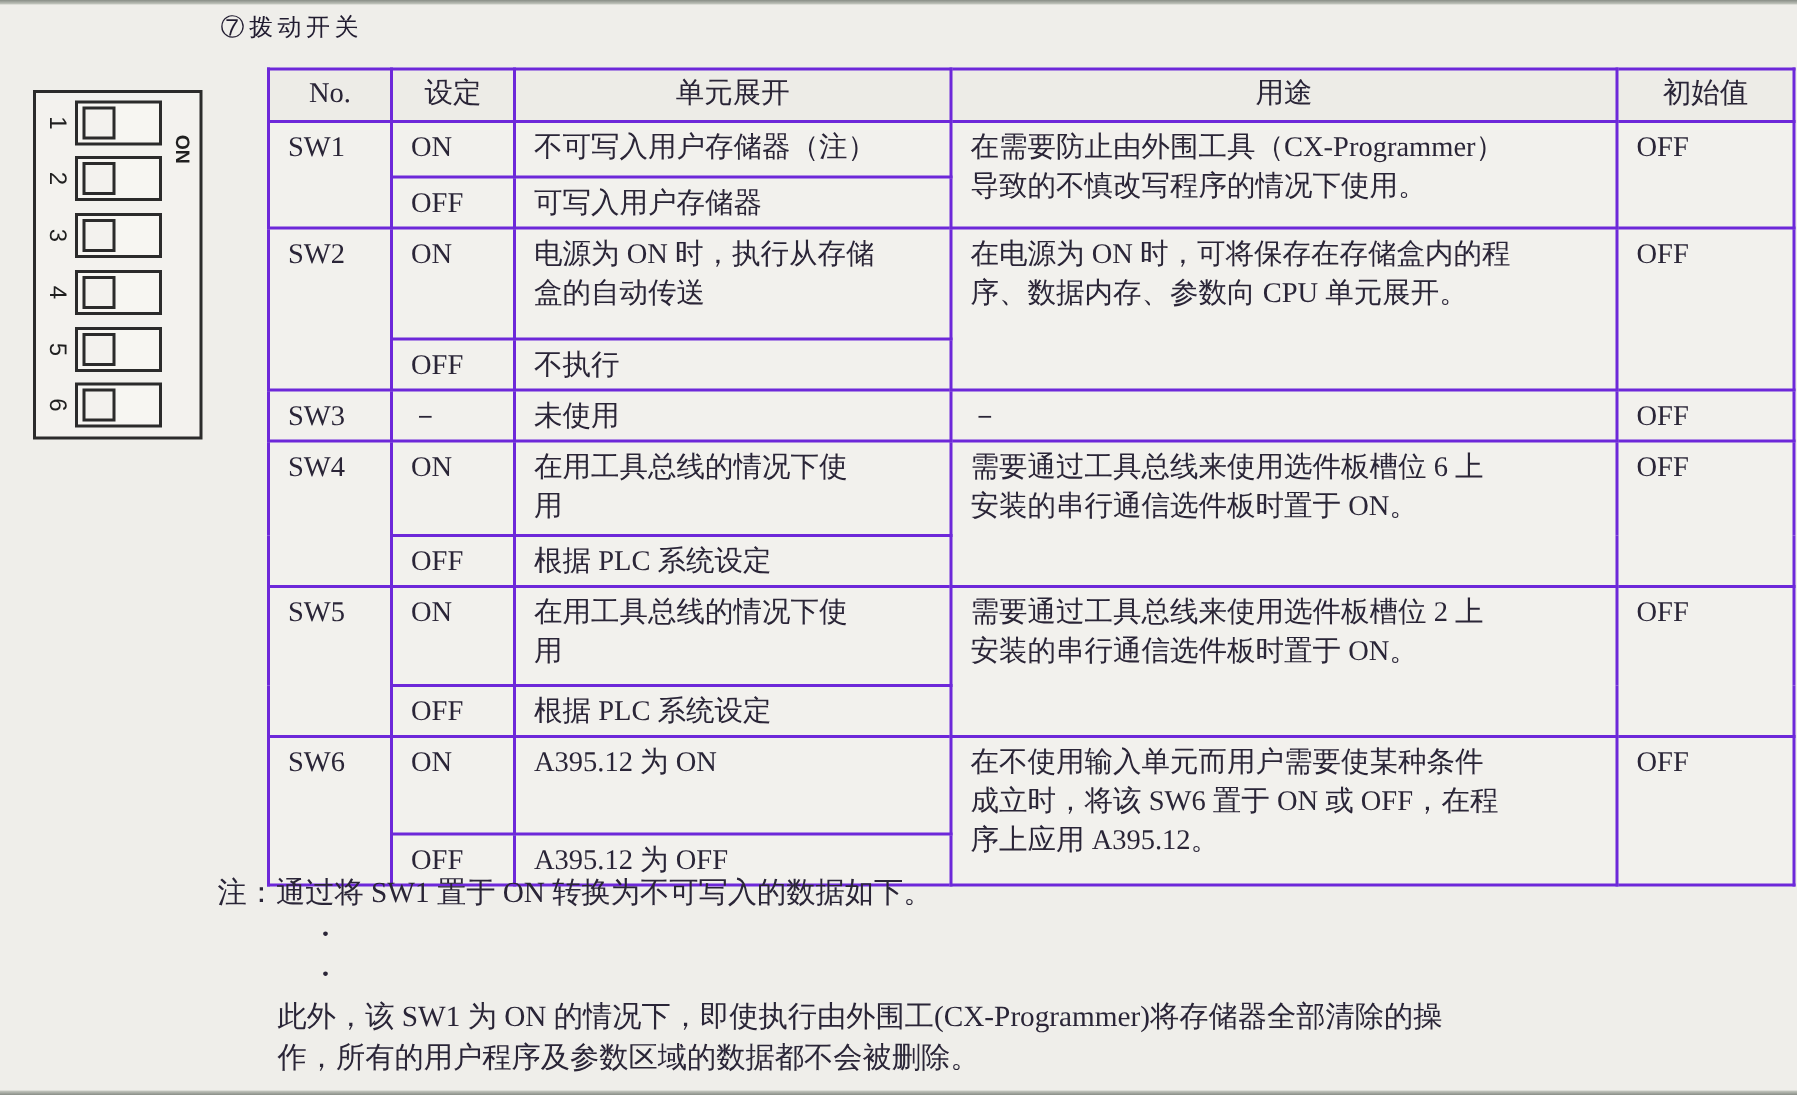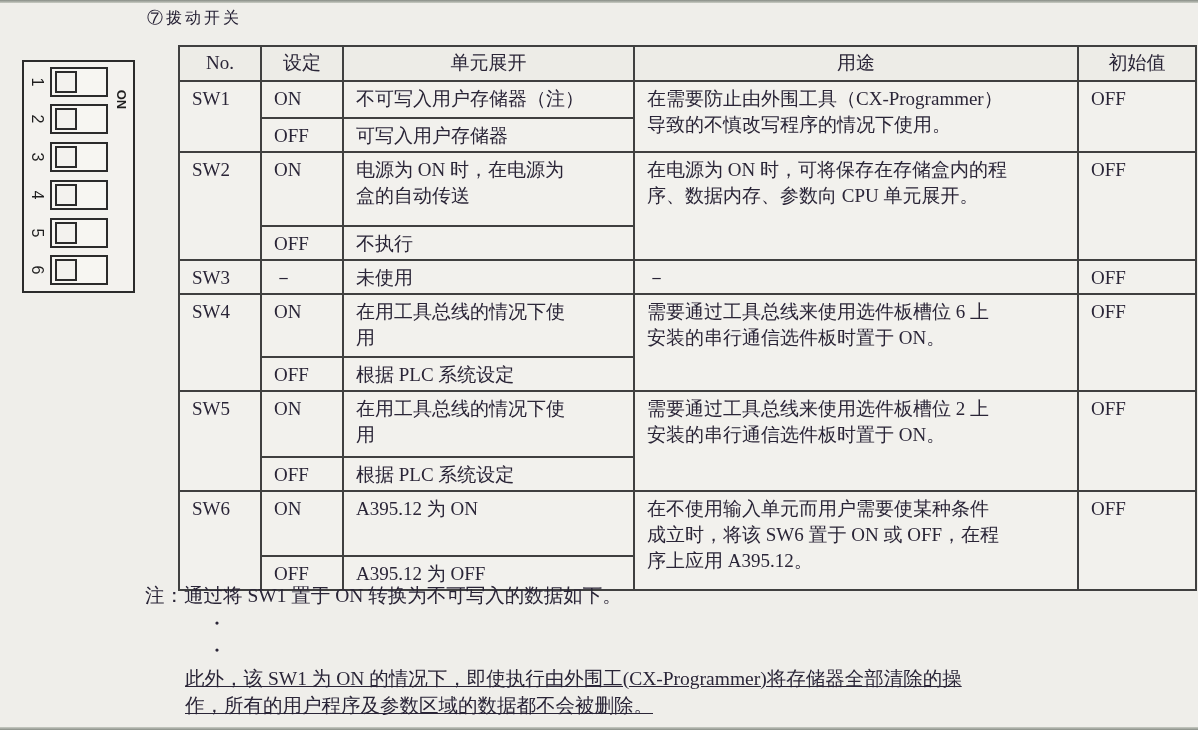--- a/index.html
+++ b/index.html
@@ -57,21 +57,21 @@
 
   
   table.sw-table {
     position:absolute; left:178px; top:45px;
     border-collapse:collapse; table-layout:fixed;
     width:1016px;
     background:#f2f1ed;
     font-size:19px; color:#2a2537;
   }
   .sw-table th, .sw-table td {
-    border:2px solid #404040;
+    border:2px solid #6d28d9;
     vertical-align:top;
     padding:4px 8px 2px 12px;
     font-weight:normal;
     line-height:26px;
   }
   .sw-table th {
     text-align:center; background:#edecе7;
     background:#edece7;
     padding:3px 4px;
   }
@@ -84,21 +84,21 @@
 
   
   .note {
     position:absolute; left:145px; top:582px; width:1050px;
     font-size:19.5px; line-height:27.5px; color:#2a2537;
   }
   .note-first { display:flex; }
   .note-label { flex:0 0 auto; }
   .note-bullet { padding-left:62px; display:flex; }
   .note-bullet .bullet-glyph { flex:0 0 22px; }
-  .note-cont { padding-left:40px; white-space:pre-wrap;text-decoration:underline; }
+  .note-cont { padding-left:40px; white-space:pre-wrap; }
 </style>
 </head>
 <body>
 
 <div class="edge-top"></div>
 <div class="edge-bottom"></div>
 
 <div class="doc-title">⑦拨动开关</div>
 
 <div class="dip-box">
@@ -169,21 +169,21 @@
     <td rowspan="2">OFF</td>
   </tr>
   <tr style="height:31px">
     <td>OFF</td>
     <td class="pre">可写入用户存储器</td>
   </tr>
 
   <tr style="height:74px">
     <td rowspan="2">SW2</td>
     <td>ON</td>
-    <td class="pre">电源为 ON 时，在电源为
+    <td class="pre">电源为 ON 时，执行从存储
 盒的自动传送</td>
     <td rowspan="2" class="pre">在电源为 ON 时，可将保存在存储盒内的程
 序、数据内存、参数向 CPU 单元展开。</td>
     <td rowspan="2">OFF</td>
   </tr>
   <tr style="height:31px">
     <td>OFF</td>
     <td class="pre">不执行</td>
   </tr>
 

